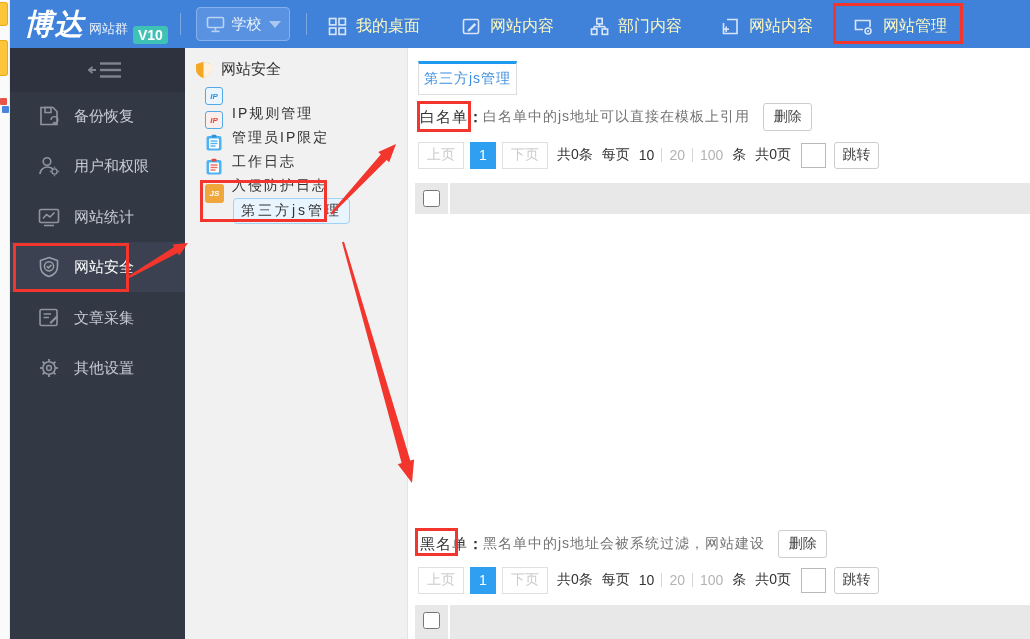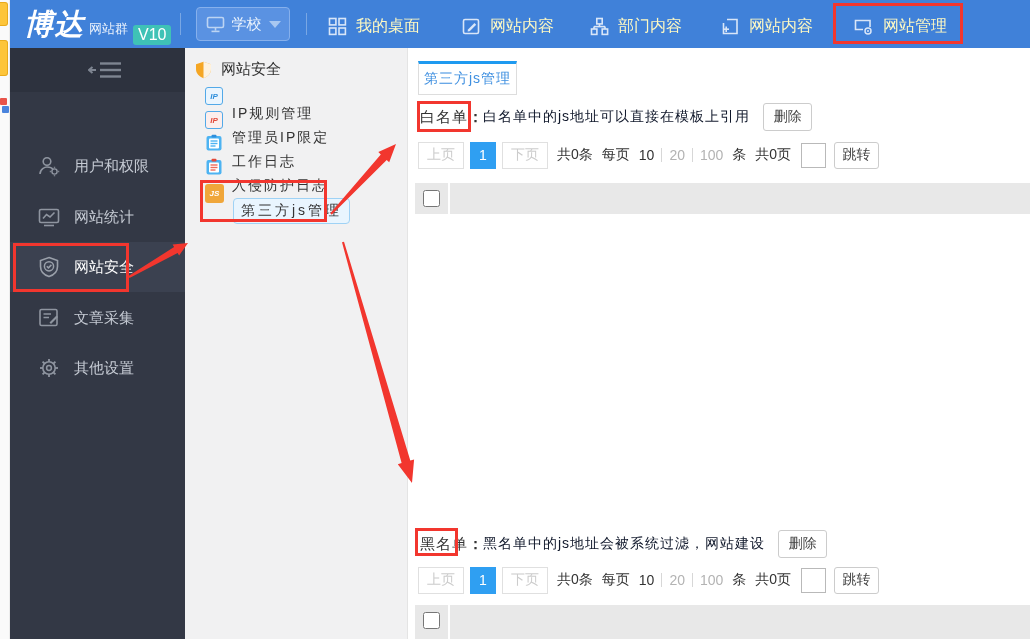--- a/index.html
+++ b/index.html
@@ -14,21 +14,21 @@
   .strip-b2 { top:40px; height:36px; }
   .strip-mini-icon { position:absolute; left:0; top:98px; width:9px; height:16px; }
   .strip-mini-icon .m1 { position:absolute; left:0; top:0; width:7px; height:7px; background:#e8544a; border-radius:1px; }
   .strip-mini-icon .m2 { position:absolute; left:2px; top:8px; width:7px; height:7px; background:#4a84dd; border-radius:1px; }
 
   
   .topnav { position:absolute; left:10px; top:0; width:1020px; height:48px; background:#4081d9; z-index:2; }
   .logo-group { position:absolute; left:14px; top:0; height:48px; display:flex; align-items:center; }
   .brand-big { color:#fff; font-size:29px; font-weight:bold; font-style:italic; letter-spacing:1px; line-height:48px; }
   .brand-small { color:#eaf2fc; font-size:13px; margin-left:5px; margin-top:10px; }
-  .v-badge { margin-left:5px; margin-top:22px; background:#3fc2b6; color:#fff; font-size:16px; font-weight:normal; padding:1px 5px; border-radius:3px; }
+  .v-badge { margin-left:5px; margin-top:22px; background:#3fc2b6; color:#fff; font-size:14px; font-weight:bold; padding:1px 5px; border-radius:3px; }
   .nav-divider { position:absolute; top:13px; width:1px; height:22px; background:rgba(255,255,255,0.3); }
   .site-btn { position:absolute; left:186px; top:7px; width:94px; height:34px; background:#5a92e2; border:1px solid #86b0ec; border-radius:4px; display:flex; align-items:center; justify-content:center; gap:7px; cursor:pointer; }
   .site-btn .lbl { color:#eaf3fd; font-size:15px; }
   .caret { width:0; height:0; border-left:6px solid transparent; border-right:6px solid transparent; border-top:7px solid #a9c8f1; }
   .nav-item { position:absolute; top:0; height:52px; display:flex; align-items:center; gap:9px; color:#fef9c3; font-size:16px; cursor:pointer; }
   .nav-item svg { display:block; }
 
   
   .sidebar { position:absolute; left:10px; top:48px; width:175px; height:591px; background:#333845; z-index:1; }
   .collapse-row { position:absolute; left:0; top:0; width:175px; height:44px; background:#2d323e; }
@@ -43,21 +43,21 @@
   .sub-item { position:absolute; left:20px; display:flex; align-items:center; gap:9px; color:#333; font-size:14px; cursor:pointer; height:22px; }
   .sub-item .txt { letter-spacing:2px;margin-top:36px; }
   .sub-item.selected .txt { background:#e9f5fe; border:1px solid #9fd2f5; border-radius:4px; padding:3px 7px; letter-spacing:3px; }
   .badge-ic { width:18px; height:18px; border-radius:3px; display:flex; align-items:center; justify-content:center; font-size:8px; font-weight:bold; font-style:italic; }
 
   
   .tab { position:absolute; left:418px; top:61px; width:99px; height:34px; background:#fff; border:1px solid #ddd; border-top:3px solid #1e9af0; color:#3e8fe0; font-size:14px; display:flex; align-items:center; justify-content:center; letter-spacing:1px; cursor:pointer; z-index:2; }
   .list-label-row { position:absolute; left:420px; height:30px; display:flex; align-items:center; z-index:2; }
   .list-label { color:#333; font-size:15px; font-weight:normal; letter-spacing:1px; }
   .list-colon { color:#333; font-size:15px; font-weight:bold; }
-  .list-desc { color:#0f172a; font-size:14px; letter-spacing:1px; }
+  .list-desc { color:#737373; font-size:14px; letter-spacing:1px; }
   .btn { background:#fff; border:1px solid #ccc; border-radius:3px; color:#444; font-size:14px; cursor:pointer; }
   .delete-btn { width:49px; height:28px; margin-left:13px; }
   .pg-row { position:absolute; left:418px; height:28px; display:flex; align-items:center; z-index:2; }
   .pg-btn { width:46px; height:27px; background:#fff; border:1px solid #e0e0e0; color:#ccc; font-size:14px; display:flex; align-items:center; justify-content:center; cursor:pointer; }
   .pg-cur { width:26px; height:27px; background:#2f9ff2; color:#fff; font-size:14px; display:flex; align-items:center; justify-content:center; margin:0 6px; cursor:pointer; }
   .pg-text { color:#333; font-size:14px; display:flex; align-items:center; margin-left:9px; }
   .pg-text .dim { color:#b3b3b3; }
   .pg-sep { width:1px; height:14px; background:#d7d7d7; margin:0 7px; }
   .pg-gap { width:9px; }
   .jump-input { width:25px; height:25px; border:1px solid #b9b9b9; margin-left:10px; font-size:13px; text-align:center; }
@@ -155,20 +155,30 @@
   <div class="sidebar">
     <div class="collapse-row">
       <svg class="collapse-btn" viewBox="0 0 34 20">
         <path d="M8 10 L1 10 M4.5 7 L1 10 L4.5 13" stroke="#7e8591" stroke-width="2" fill="none"></path>
         <line x1="12" y1="3.5" x2="33" y2="3.5" stroke="#7e8591" stroke-width="2.4"></line>
         <line x1="12" y1="10" x2="33" y2="10" stroke="#7e8591" stroke-width="2.4"></line>
         <line x1="12" y1="16.5" x2="33" y2="16.5" stroke="#7e8591" stroke-width="2.4"></line>
       </svg>
     </div>
 
+    <div class="side-item" style="top:43px">
+      <span class="ic">
+        <svg width="24" height="24" viewBox="0 0 24 24">
+            <path d="M4 3.5 H16 L20 7.5 V20.5 H4 Z" fill="none" stroke="#8f95a0" stroke-width="1.6"></path>
+            <rect x="8" y="3.5" width="6" height="5" fill="none" stroke="#8f95a0" stroke-width="1.5"></rect>
+            <path d="M14 16 a3.4 3.4 0 1 1 3.4 3.4 M17.4 19.4 l-1.8-0.4 M17.4 19.4 l0.5-1.7" fill="none" stroke="#8f95a0" stroke-width="1.4"></path>
+          </svg>
+      </span>
+      <span>备份恢复</span>
+    </div>
     <div class="side-item" style="top:93px">
       <span class="ic">
         <svg width="24" height="24" viewBox="0 0 24 24">
             <circle cx="10" cy="7.5" r="3.8" fill="none" stroke="#8f95a0" stroke-width="1.6"></circle>
             <path d="M3 20 c0-5 5-7 7-7 s5 0.8 6 2.4" fill="none" stroke="#8f95a0" stroke-width="1.6"></path>
             <circle cx="17.5" cy="17.5" r="2.6" fill="none" stroke="#8f95a0" stroke-width="1.4"></circle>
             <path d="M17.5 13.8 v-1 M17.5 21.2 v1 M13.8 17.5 h-1 M21.2 17.5 h1" stroke="#8f95a0" stroke-width="1.4"></path>
           </svg>
       </span>
       <span>用户和权限</span>

